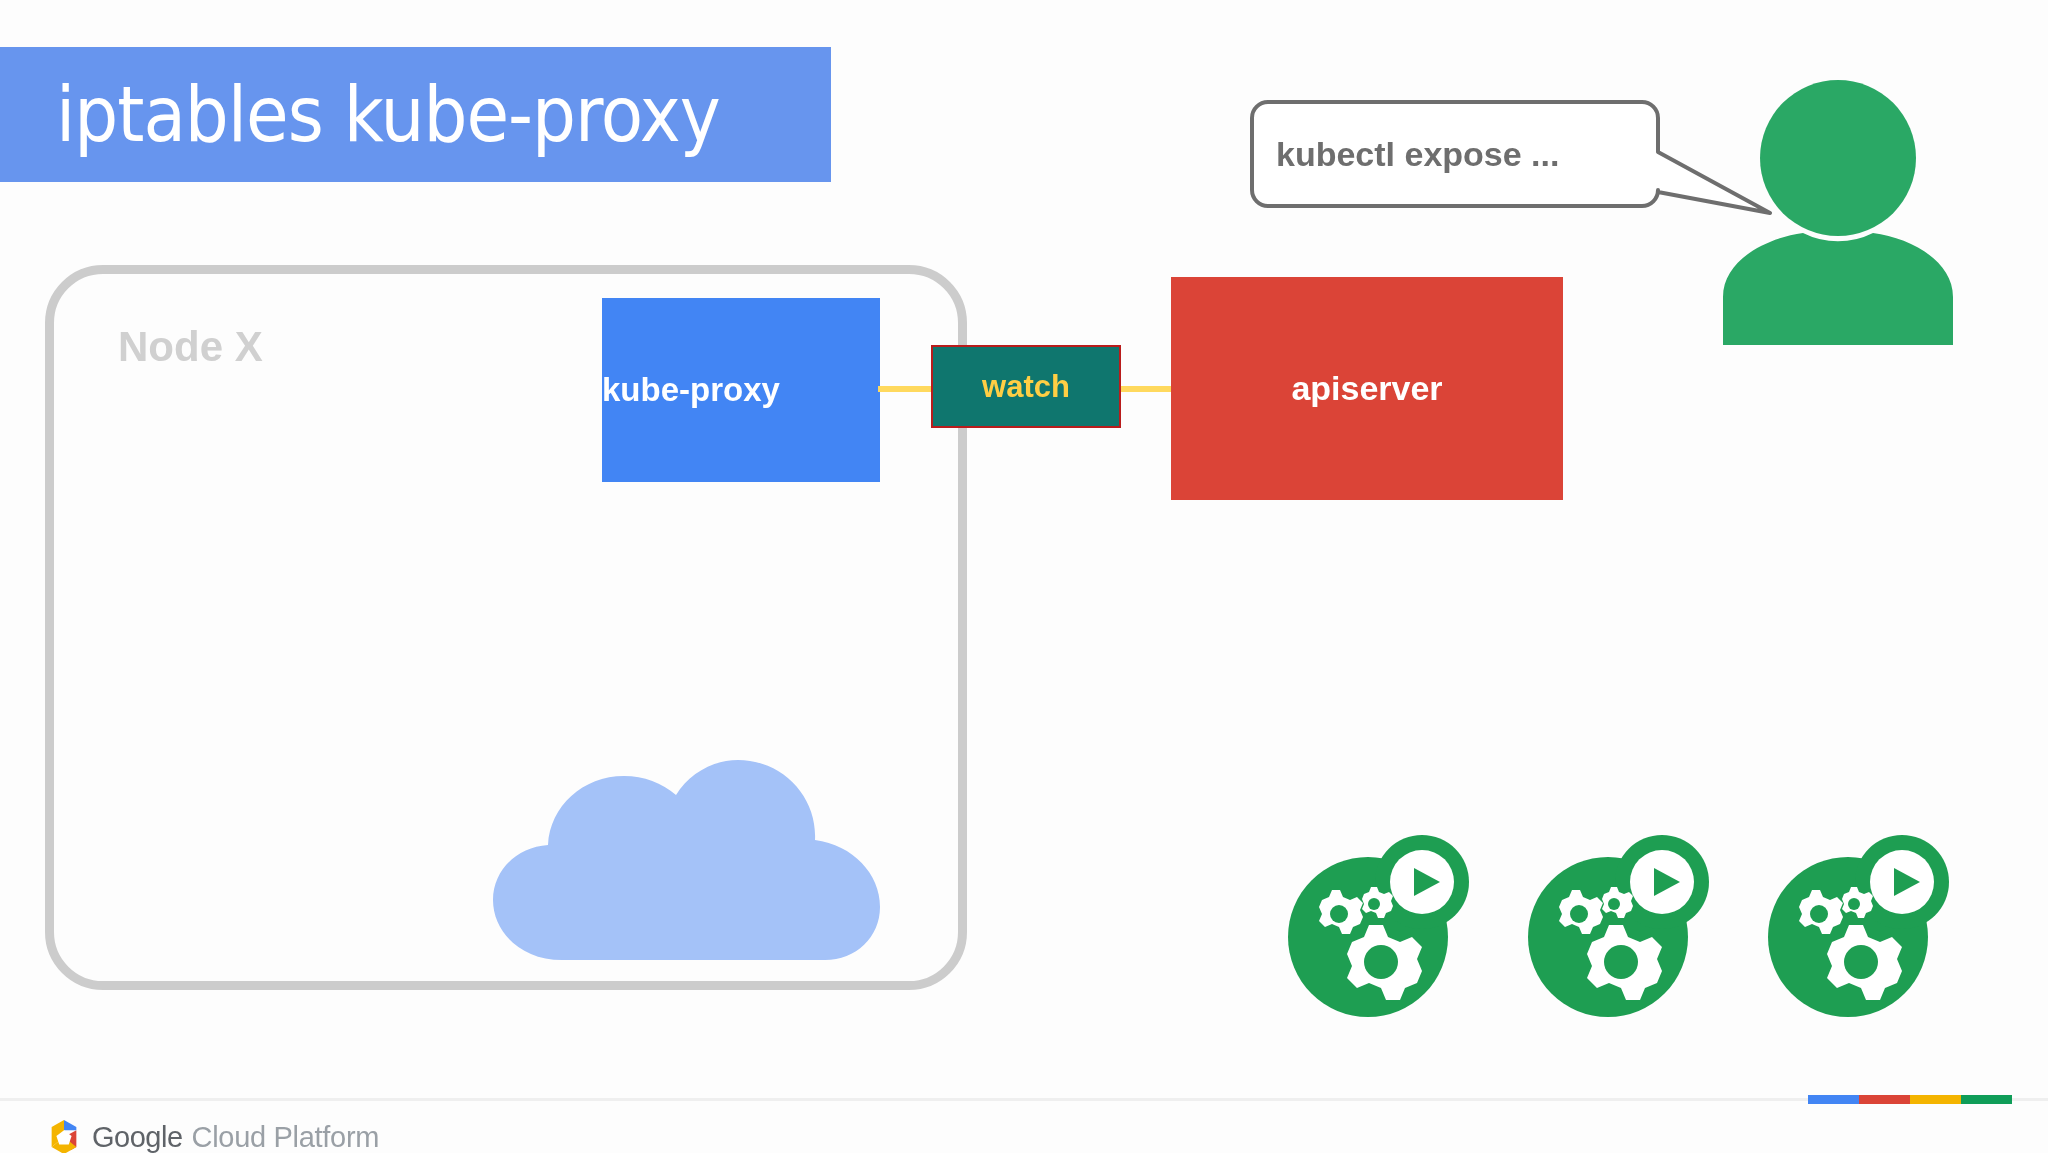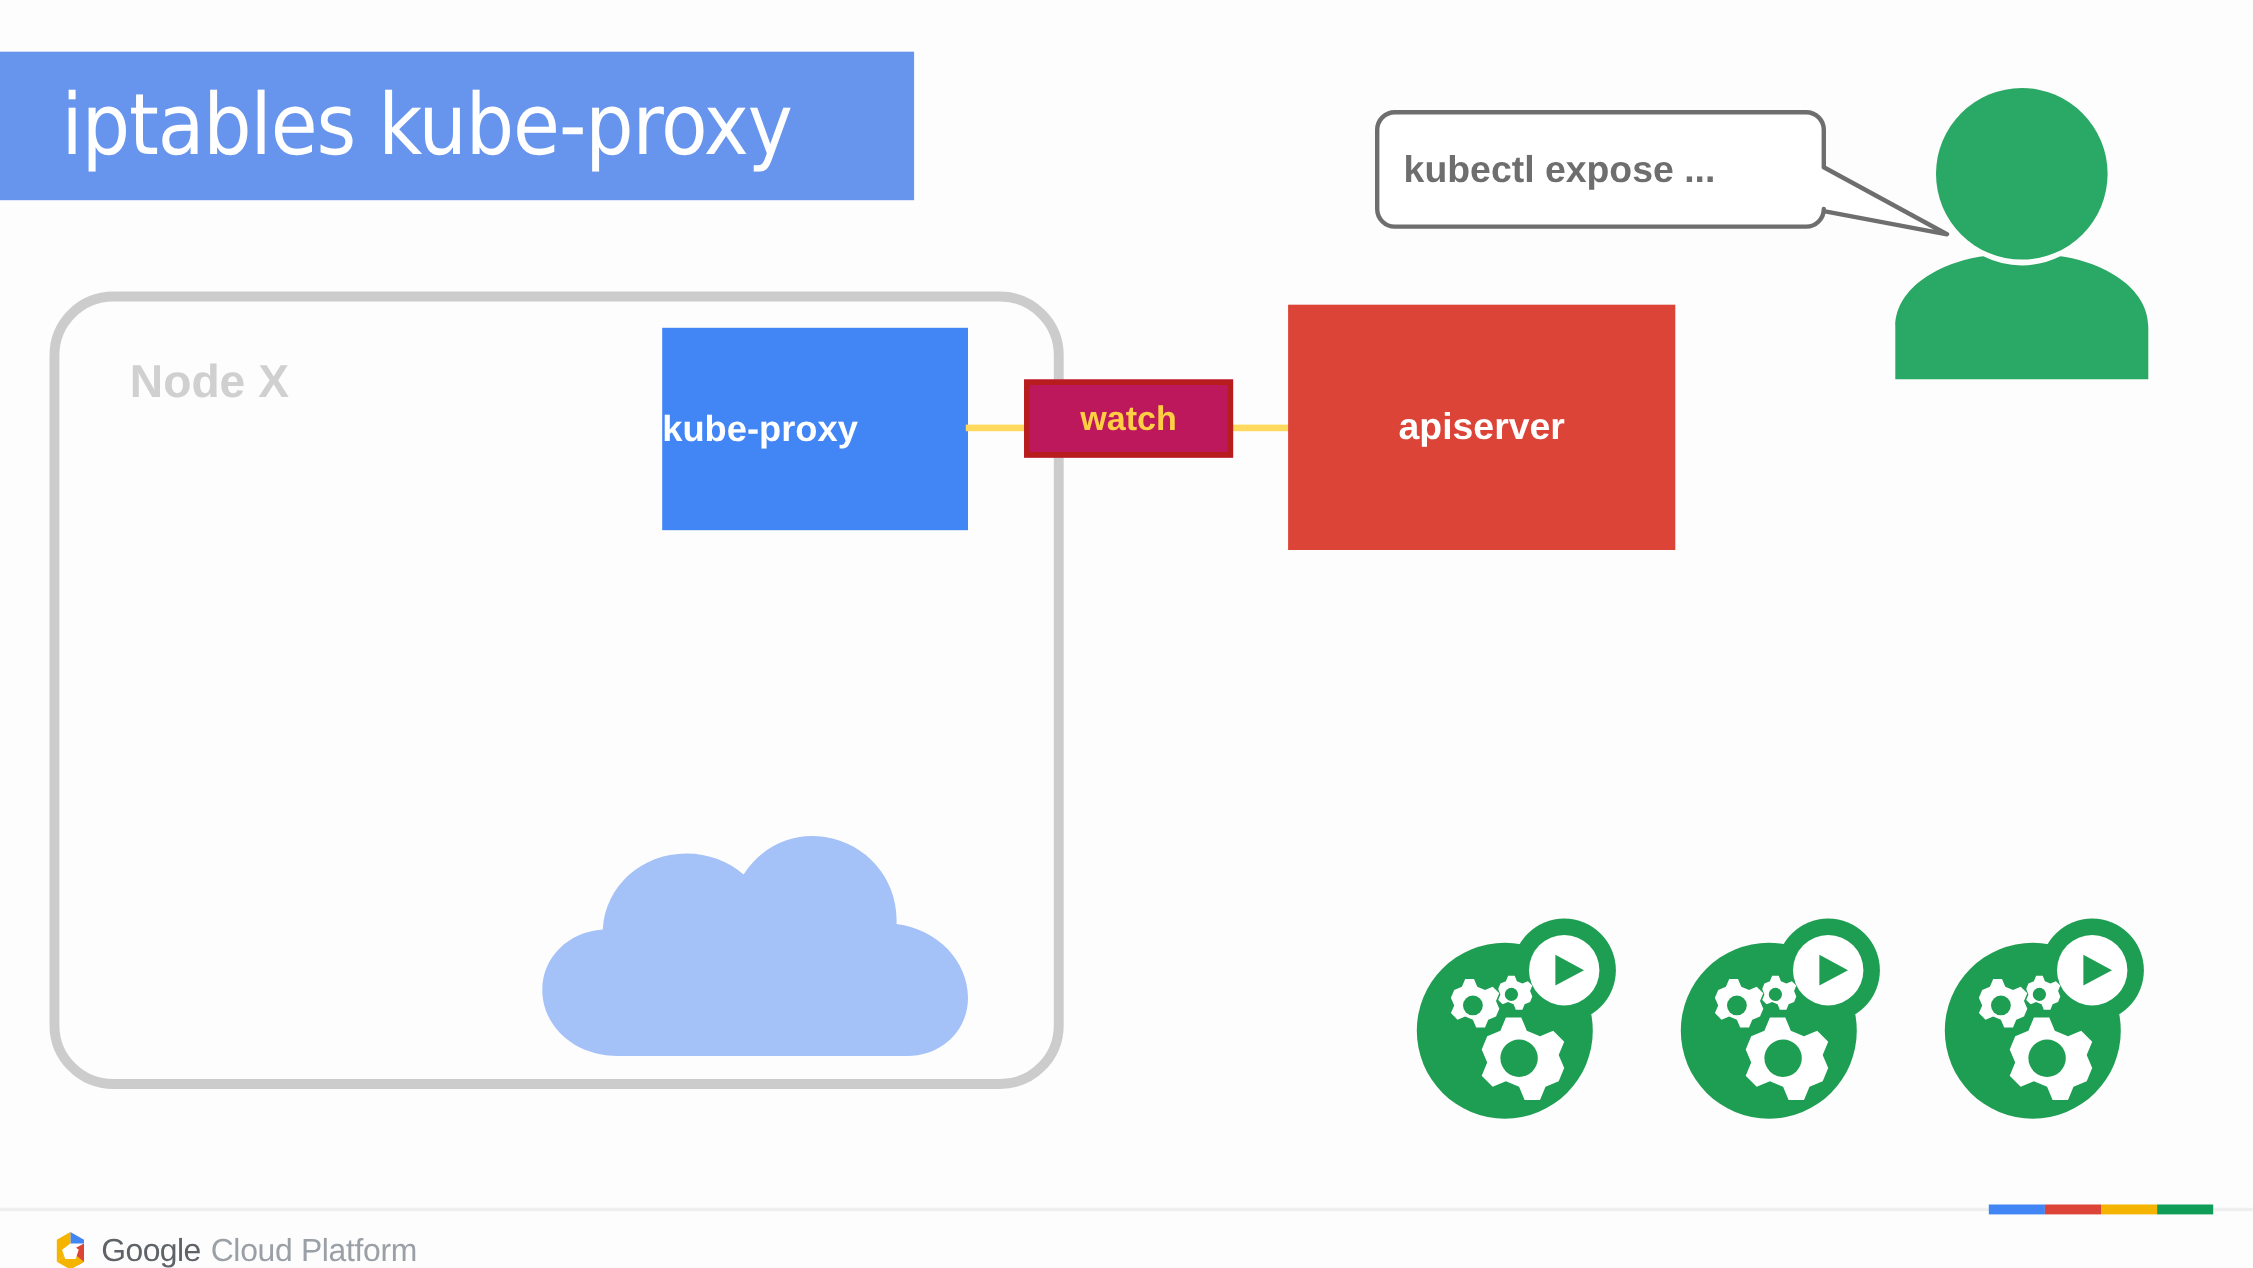--- a/index.html
+++ b/index.html
@@ -36,37 +36,37 @@
   .kube-proxy-box{
     position:absolute;left:602px;top:298px;width:278px;height:184px;
     background:#4285f4;display:flex;align-items:center;justify-content:flex-start;
   }
   .kube-proxy-label{
     color:#ffffff;font-size:33px;font-weight:700;white-space:nowrap;
   }
 
   
   .apiserver-box{
-    position:absolute;left:1171px;top:277px;width:352px;height:223px;
+    position:absolute;left:1171px;top:277px;width:392px;height:223px;
     background:#db4437;display:flex;align-items:center;justify-content:center;
   }
   .apiserver-label{
     color:#ffffff;font-size:34px;font-weight:700;white-space:nowrap;
   }
 
   
   .watch-line-left{
     position:absolute;left:878px;top:386px;width:58px;height:6px;background:#ffd95e;
   }
   .watch-line-right{
     position:absolute;left:1115px;top:386px;width:62px;height:6px;background:#ffd95e;
   }
   .watch-box{
-    position:absolute;left:931px;top:345px;width:190px;height:71px;
-    border:5px solid #b91c1c;background:#be185d;box-sizing:border-box;
+    position:absolute;left:931px;top:345px;width:190px;height:83px;
+    border:2px solid #b91c1c;background:#0f766e;box-sizing:border-box;
     display:flex;align-items:center;justify-content:center;
   }
   .watch-label{
     color:#ffce44;font-size:31px;font-weight:700;white-space:nowrap;
   }
 
   
   .cloud{
     position:absolute;left:488px;top:760px;width:400px;height:205px;
   }

